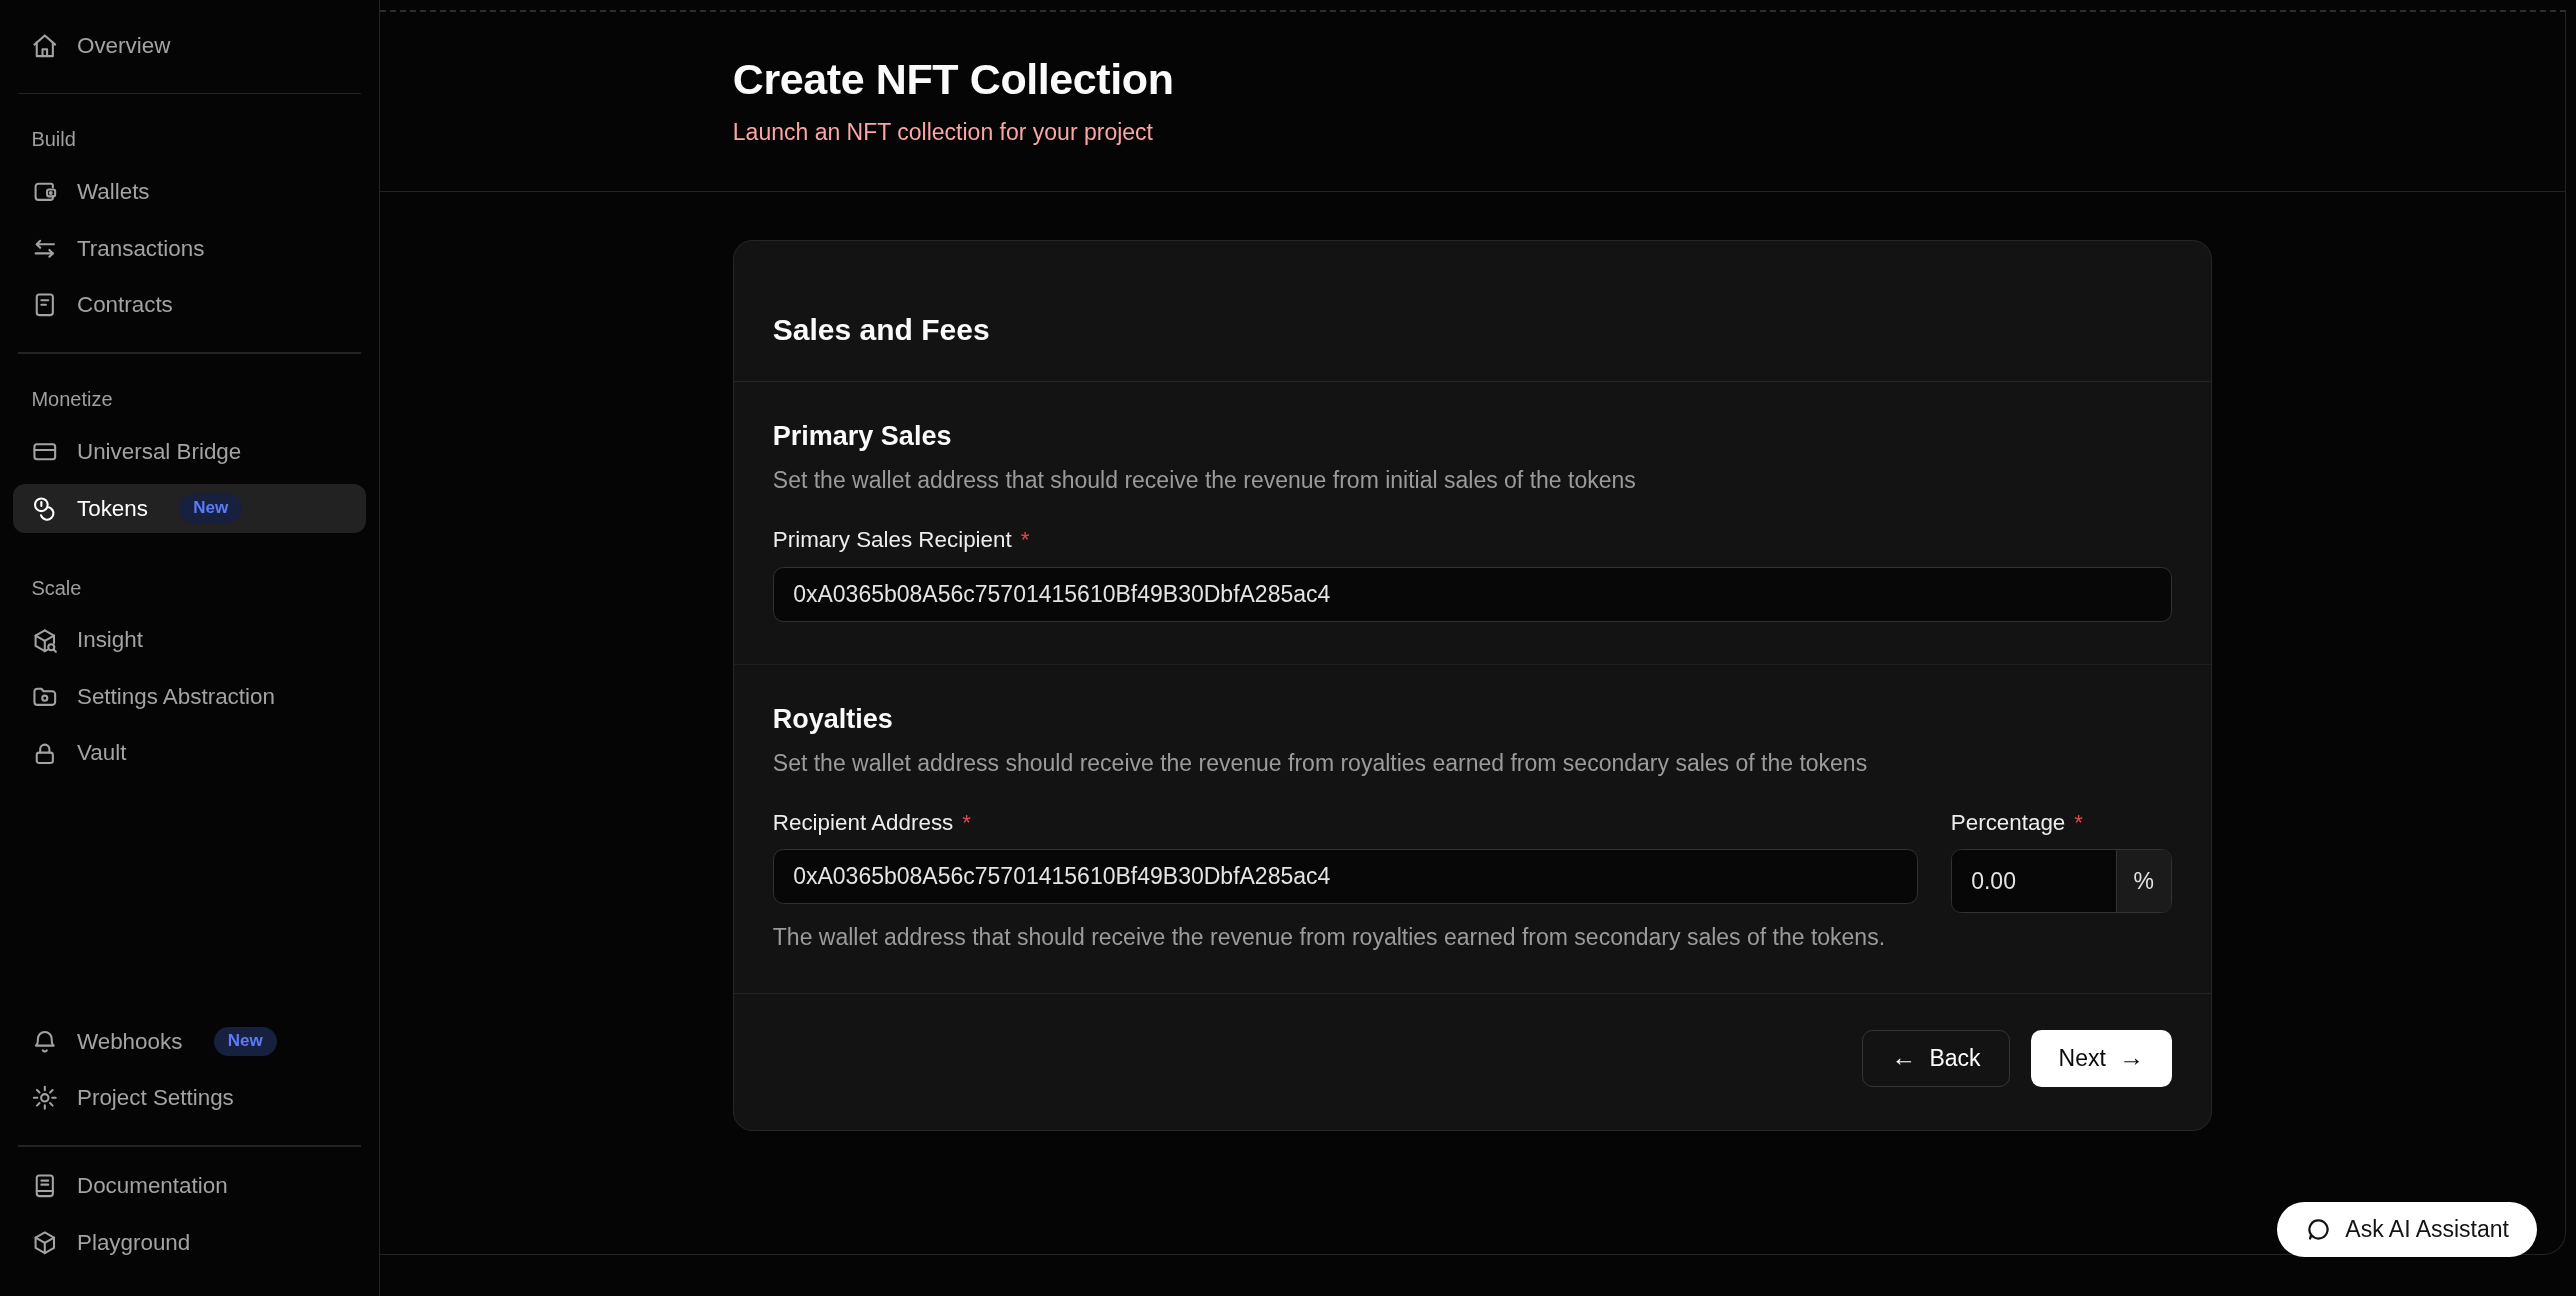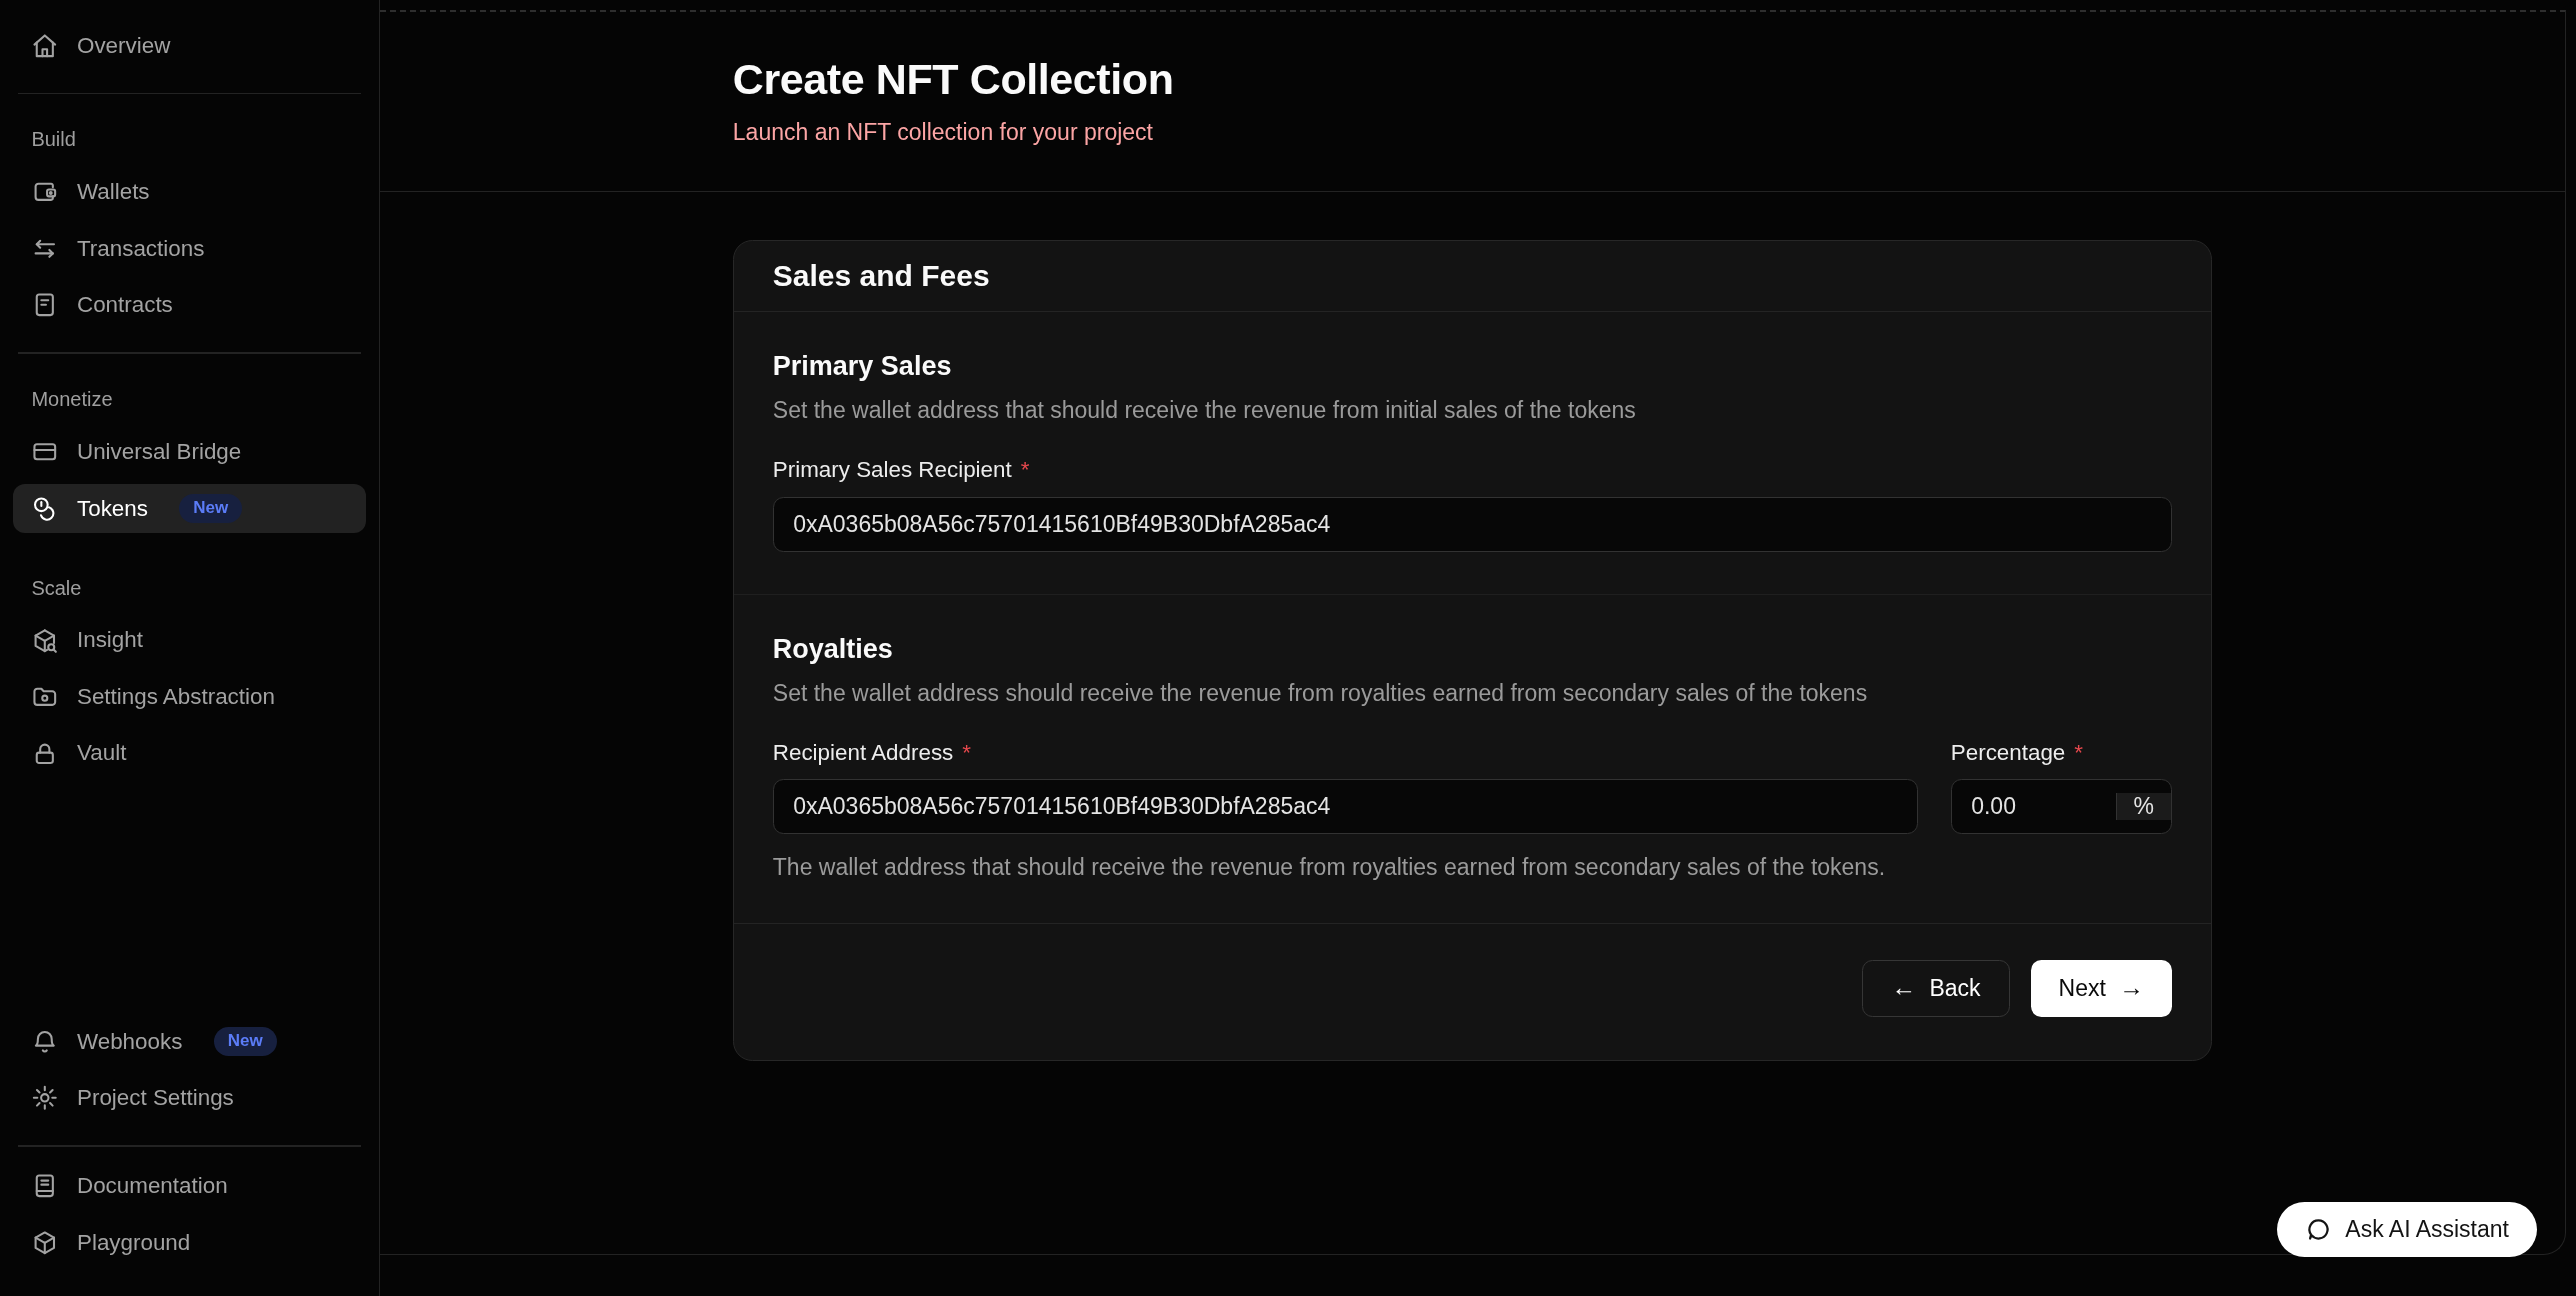--- a/index.html
+++ b/index.html
@@ -30,37 +30,37 @@
           border-bottom:1.5px solid #232323; border-bottom-right-radius:22.4px;
           display:flex; flex-direction:column; overflow:hidden; }
   .container { width:1479px; margin:0 auto; }
   .page-header { border-bottom:1.5px solid #232323; padding:43px 0 45px; flex:none; }
   .page-title { font-size:43px; font-weight:700; letter-spacing:-0.4px; margin-bottom:15px; }
   .page-subtitle { font-size:23px; color:#fca5a5; }
   .content { padding:48px 0; flex:1; }
 
   
   .card { background:#131313; border:1.5px solid #272727; border-radius:19.4px; overflow:hidden; }
-  .card-header { padding:18px 39px; border-bottom:1.5px solid #242424; }
+  .card-header { padding:34px 39px; border-bottom:1.5px solid #242424;margin-top:38px; }
   .card-title { font-size:30px; font-weight:700; }
   .card-section { padding:39px 39px 42px; }
   .card-section + .card-section { border-top:1.5px solid #1f1f1f; }
   .section-title { font-size:27px; font-weight:700; margin-bottom:15px; }
   .section-desc { font-size:23px; color:#9b9b9b; margin-bottom:33px; }
   .field-label { font-size:22.4px; font-weight:500; margin-bottom:13.4px;
                  display:flex; align-items:flex-end; gap:9px; color:#ededed; }
   .req { color:#e5484d; font-size:22.4px; }
   .text-input { display:block; width:100%; height:55px; background:#070707;
                 border:1.5px solid #323232; border-radius:10.4px; color:#e4e4e4;
                 font-size:23px; padding:0 19.4px; font-family:inherit; outline:none; }
   .field-row { display:flex; gap:33px; align-items:flex-start; }
   .col-grow { flex:1; min-width:0; }
   .col-pct { width:221px; flex:none; }
-  .pct-group { display:flex; height:55px; border:1.5px solid #323232; border-radius:10.4px;
-               overflow:hidden; background:#070707;align-items:center; }
+  .pct-group { display:flex; height:64px; border:1.5px solid #323232; border-radius:10.4px;
+               overflow:hidden; background:#070707; }
   .pct-input { flex:1; min-width:0; background:#070707; border:none; color:#e4e4e4;
                font-size:23px; padding:0 19.4px; font-family:inherit; outline:none; }
   .pct-suffix { width:55px; flex:none; background:#1b1b1b; border-left:1.5px solid #323232;
                 display:flex; align-items:center; justify-content:center;
                 font-size:23px; color:#e4e4e4; }
   .field-help { font-size:23px; color:#9b9b9b; margin-top:19.4px; }
 
   .card-footer { border-top:1.5px solid #242424; padding:36px 39px 43px;
                  display:flex; justify-content:flex-end; gap:21px; }
   .btn { height:57px; border-radius:10.4px; font-size:23px; display:inline-flex;

